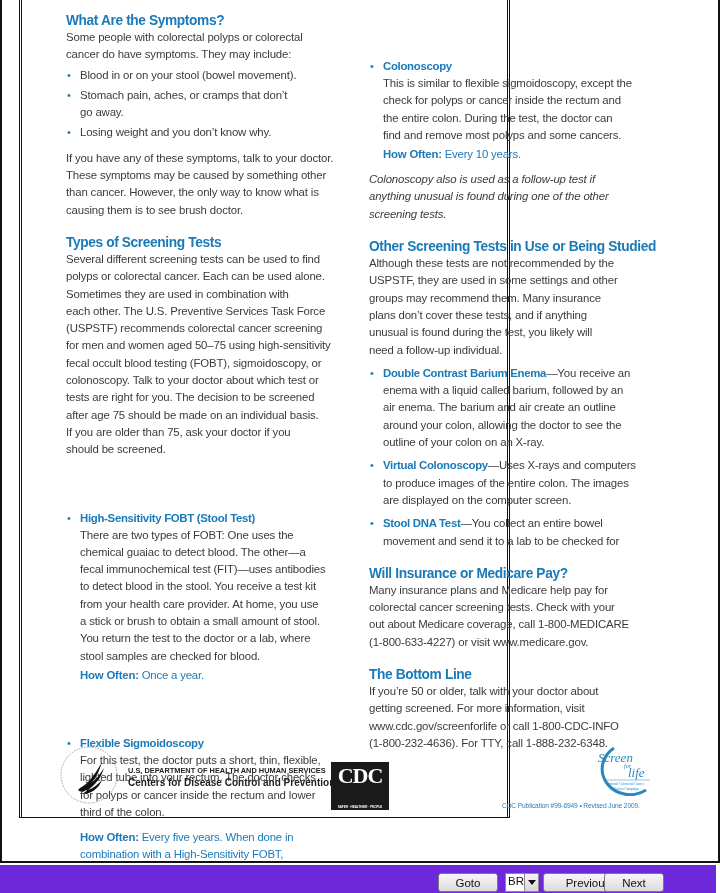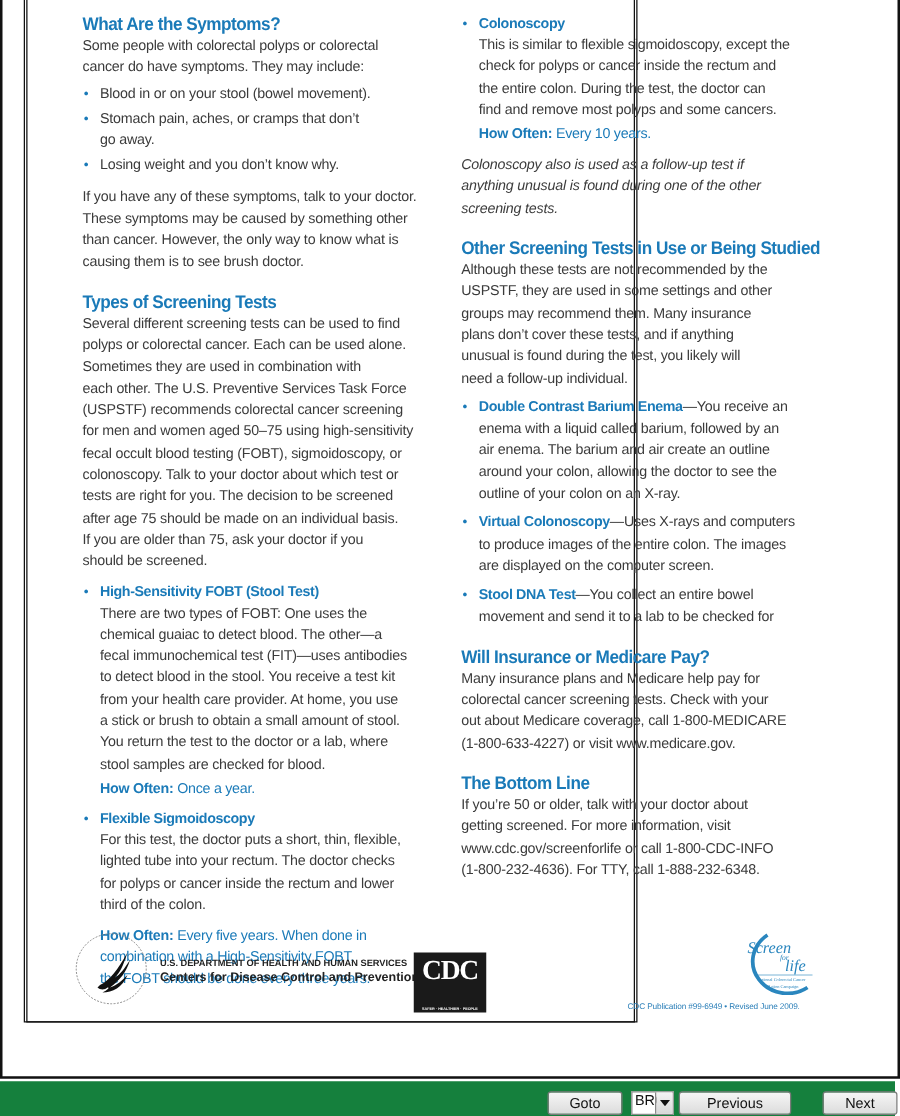--- a/index.html
+++ b/index.html
@@ -27,42 +27,42 @@
     font-family: "Liberation Sans", sans-serif; font-weight: bold;
     color: #1a7ab8; font-size: 14.6px; letter-spacing: -0.4px;
     transform: scaleX(0.94); transform-origin: left; white-space: nowrap;
     line-height: 18px;
   }
   .p { font-size: 11.4px; line-height: 17.3px; letter-spacing: -0.15px; color: #3b3b3b; white-space: nowrap; }
   .p.italic { font-style: italic; }
   .bul { position: relative; padding-left: 14px; margin-top: 3px; }
   .bul .dot { position: absolute; left: 1px; top: 0; color: #1a7ab8; font-size: 11px; line-height: 17px; }
   .term { color: #1a7ab8; font-weight: bold; letter-spacing: -0.3px; }
-  .sub-title { color: #1a7ab8; font-weight: bold; font-size: 11.4px; line-height: 17px; letter-spacing: -0.3px; white-space: nowrap; }
+  .sub-title { color: #1a7ab8; font-weight: bold; font-size: 11.4px; line-height: 17px; letter-spacing: -0.3px; white-space: nowrap; margin-top: 47px; }
   .how { color: #1a7ab8; font-size: 11.4px; line-height: 17px; white-space: nowrap; letter-spacing: -0.2px; margin-top: 2px; }
   .how b { font-weight: bold; }
 
   .footer-logos { position: absolute; left: 58px; top: 744px; width: 600px; height: 70px; }
   .hhs-seal { position: absolute; left: 0; top: 0; width: 62px; height: 62px; }
   .hhs-text { position: absolute; left: 70px; top: 22px; font-size: 7.4px; font-weight: bold; color: #222; white-space: nowrap; }
   .hhs-text .line2 { display: block; text-align: center; margin-top: 2px; font-size: 10px; }
   .cdc-logo { position: absolute; left: 273px; top: 18px; width: 58px; height: 48px; background: #1a1a1a; color: #fff; font-family: "Liberation Serif", serif; font-weight: bold; font-size: 22px; text-align: center; line-height: 28px; letter-spacing: -1px; }
   .cdc-logo .tag { position: absolute; left: 0; right: 0; bottom: 1px; font-size: 3px; line-height: 4px; letter-spacing: 0; font-family: "Liberation Sans", sans-serif; }
   .sfl-logo { position: absolute; left: 526px; top: 0px; width: 70px; height: 52px; }
   .pub-line { position: absolute; left: 444px; top: 58px; font-size: 6.6px; color: #2b7fb8; white-space: nowrap; letter-spacing: -0.1px; }
 
-  .toolbar { position: absolute; left: 0; top: 865px; width: 716px; height: 28px; background: #15803d; }
+  .toolbar { position: absolute; left: 0; top: 865px; width: 716px; height: 28px; background: #6d28d9; }
   .btn {
     position: absolute; top: 8px; height: 19px; border: 1px solid #7a7a7a; border-radius: 3px;
     background: linear-gradient(#f6f6f6, #dcdcdc); font-size: 11.5px; color: #111;
     display: flex; align-items: center; justify-content: center; font-family: "Liberation Sans", sans-serif;
   }
   .btn-goto { left: 438px; width: 60px; }
   .btn-prev { left: 543px; width: 90px; }
-  .btn-next { left: 658px; width: 60px; }
+  .btn-next { left: 604px; width: 60px; }
 </style>
 </head>
 <body>
 
 <div class="viewer-frame">
   <div class="page" style="left:19px; top:-2px; width:489px;"></div>
 </div>
 
 <div style="position:absolute; left:19px; top:-2px; width:489px; height:0;"></div>
 <div style="position:absolute; left:19px; top:-2px; width:489px; height:820px; border:1.5px solid #111; width:489px;"></div>

